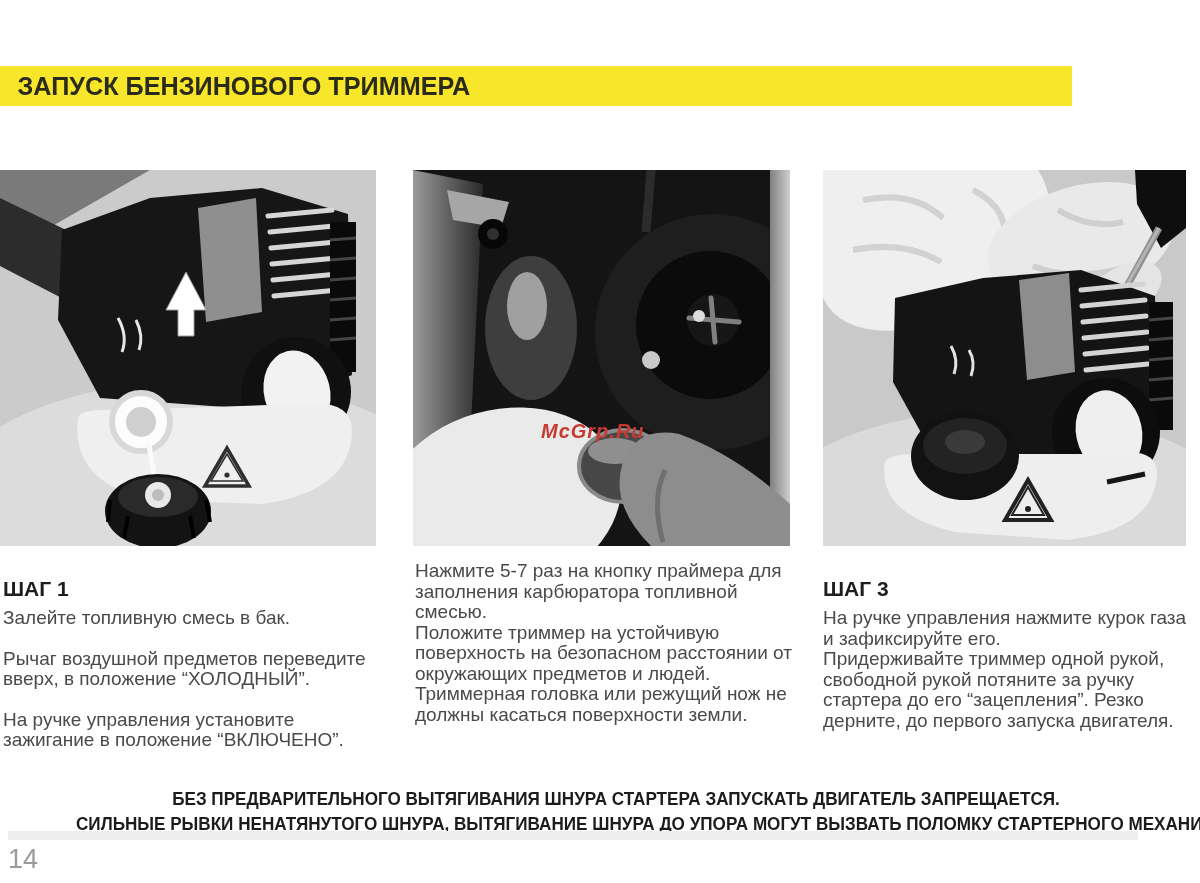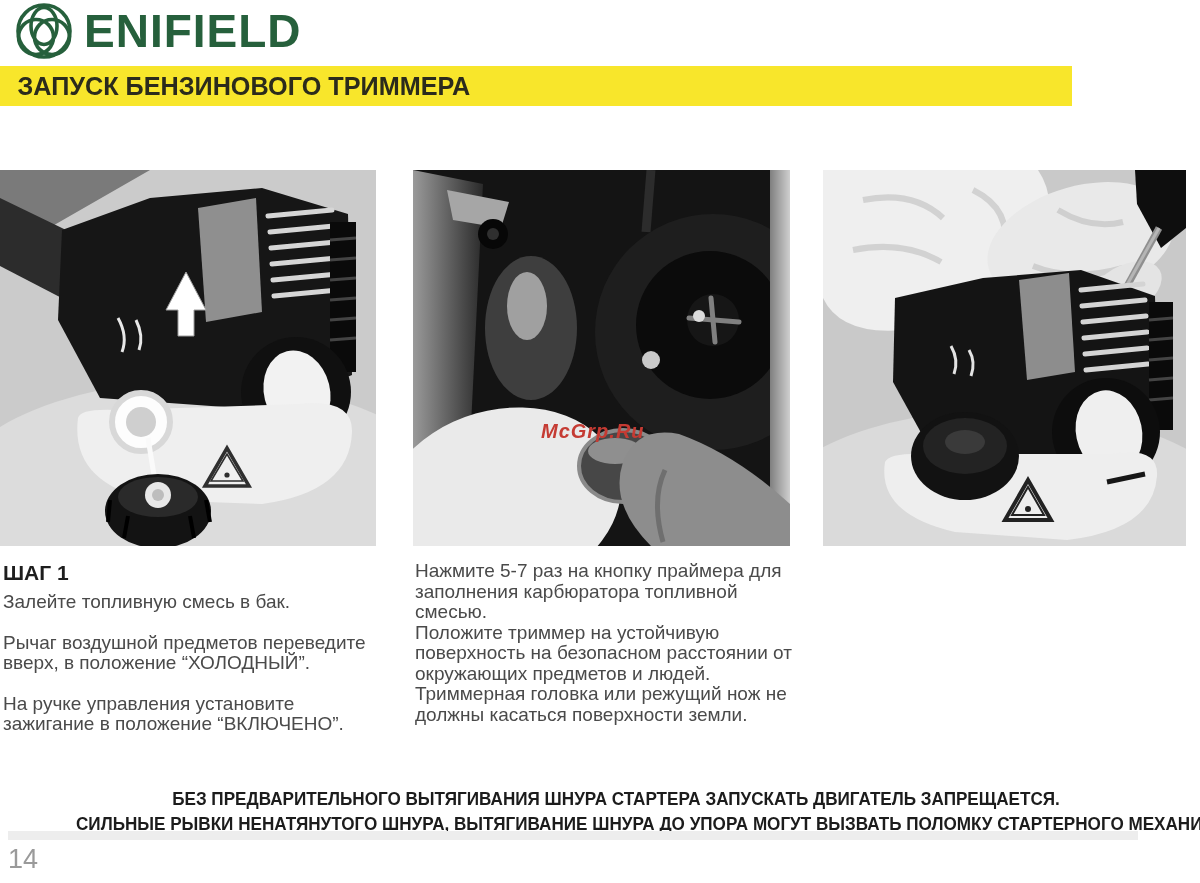--- a/index.html
+++ b/index.html
@@ -30,51 +30,38 @@
   #photo3{left:823px;width:363px;}
   .watermark{
     position:absolute;left:128px;top:250px;color:#c53b33;font-size:20px;font-weight:700;
     font-style:italic;letter-spacing:1px;white-space:nowrap;
   }
   
   .step-col{position:absolute;top:561px;}
   #step1-col{left:3px;width:372px;}
   #step2-col{left:415px;width:382px;}
   #step3-col{left:823px;width:374px;}
-  .step-col h3{font-size:21px;font-weight:700;color:#1e1e1e;margin:0 0 8px 0;line-height:23px;}
+  .step-col h3{font-size:21px;font-weight:700;color:#1e1e1e;margin:16px 0 8px 0;line-height:23px;}
   .step-col p{font-size:19px;line-height:20.5px;margin:0;color:#4a4a4a;}
   .step-col.spaced p + p{margin-top:20px;}
   
   .warning{position:absolute;left:16px;top:786px;width:1200px;text-align:center;color:#1c1c1c;}
   .warning-line{
     display:block;font-size:19px;font-weight:700;line-height:25px;white-space:nowrap;
     transform:scaleX(.9);
   }
   
   .scan-band{position:absolute;left:8px;top:831px;width:1130px;height:9px;background:#ededed;}
   .page-number{position:absolute;left:8px;top:844px;font-size:27px;color:#9a9a9a;line-height:30px;}
 </style>
 </head>
 <body>
 
 <div class="page">
 
-  <header class="brand">
-    <span class="logo-icon">
-      <svg width="68" height="58" viewBox="0 0 68 58">
-        <g fill="none" stroke="#26603c" stroke-width="3.6">
-          <circle cx="34" cy="29" r="26"></circle>
-          <circle cx="26" cy="35" r="17.5"></circle>
-          <circle cx="42" cy="35" r="17.5"></circle>
-          <ellipse cx="34" cy="24" rx="13" ry="18.5"></ellipse>
-        </g>
-      </svg>
-    </span>
-    <span class="logo-text">ENIFIELD</span>
-  </header>
 
   <div class="banner">
     <span class="banner-title">ЗАПУСК БЕНЗИНОВОГО ТРИММЕРА</span>
   </div>
 
   <div class="photo" id="photo1">
     <svg viewBox="0 0 376 376" preserveAspectRatio="none">
       <rect width="376" height="376" fill="#cbcbcb"></rect>
       <ellipse cx="200" cy="340" rx="260" ry="130" fill="#dcdcdc"></ellipse>
       <polygon points="0,0 150,0 42,62 0,92" fill="#7a7a7a"></polygon>
@@ -233,20 +220,25 @@
     <p>Рычаг воздушной предметов переведите вверх, в положение “ХОЛОДНЫЙ”.</p>
     <p>На ручке управления установите зажигание в положение “ВКЛЮЧЕНО”.</p>
   </section>
 
   <section class="step-col" id="step2-col">
     <p>Нажмите 5-7 раз на кнопку праймера для заполнения карбюратора топливной смесью.</p>
     <p>Положите триммер на устойчивую поверхность на безопасном расстоянии от окружающих предметов и людей.</p>
     <p>Триммерная головка или режущий нож не должны касаться поверхности земли.</p>
   </section>
 
+  <section class="step-col" id="step3-col">
+    <h3>ШАГ 3</h3>
+    <p>На ручке управления нажмите курок газа и зафиксируйте его.</p>
+    <p>Придерживайте триммер одной рукой, свободной рукой потяните за ручку стартера до его “зацепления”. Резко дерните, до первого запуска двигателя.</p>
+  </section>
 
   <div class="warning">
     <span class="warning-line">БЕЗ ПРЕДВАРИТЕЛЬНОГО ВЫТЯГИВАНИЯ ШНУРА СТАРТЕРА ЗАПУСКАТЬ ДВИГАТЕЛЬ ЗАПРЕЩАЕТСЯ.</span>
     <span class="warning-line">СИЛЬНЫЕ РЫВКИ НЕНАТЯНУТОГО ШНУРА, ВЫТЯГИВАНИЕ ШНУРА ДО УПОРА МОГУТ ВЫЗВАТЬ ПОЛОМКУ СТАРТЕРНОГО МЕХАНИЗМА.</span>
   </div>
 
   <div class="scan-band"></div>
   <div class="page-number">14</div>
 
 </div>

